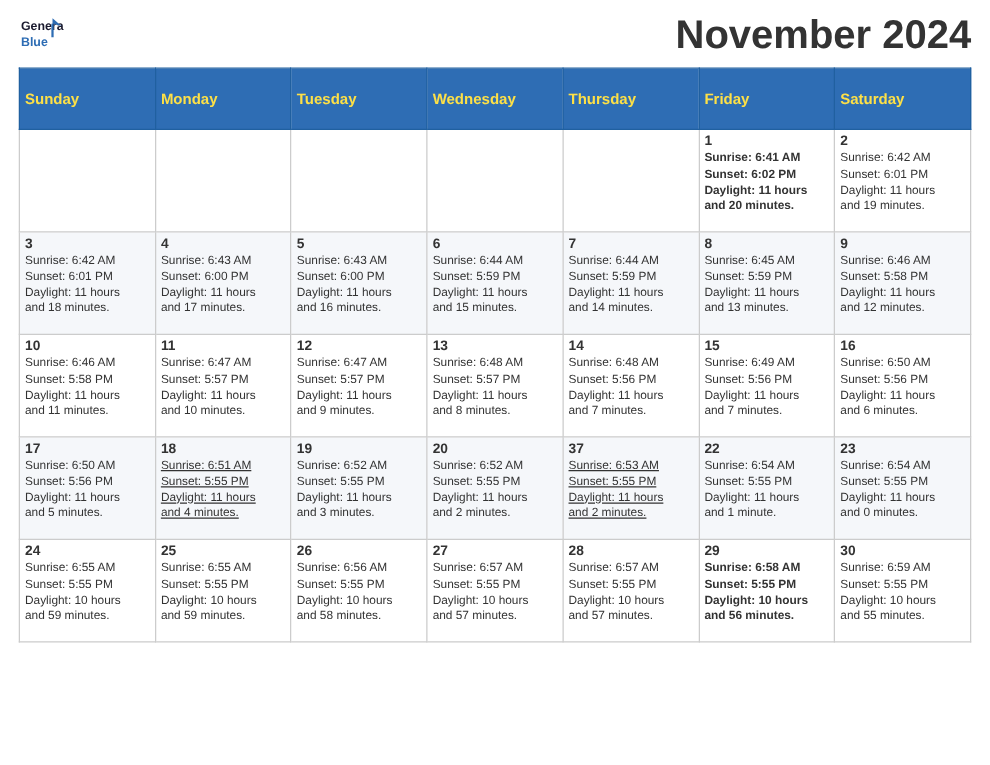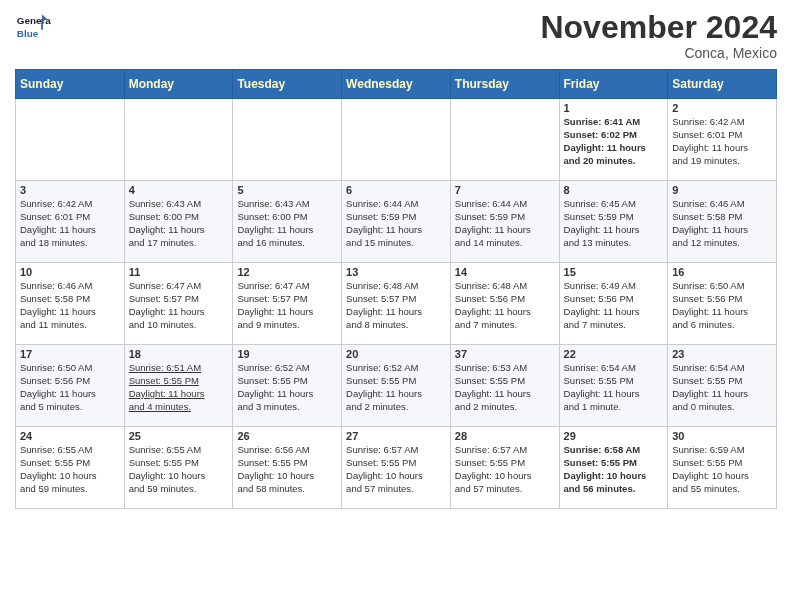--- a/index.html
+++ b/index.html
@@ -45,24 +45,24 @@
       font-size: 14px;
       color: #555;
     }
     .calendar-table {
       width: 100%;
       border-collapse: collapse;
       border: 1px solid #ccc;
     }
     .calendar-table th {
       background-color: #2e6db4;
-      color: #fef9c3;
+      color: #fde047;
       font-size: 12px;
       font-weight: bold;
-      padding: 7px 4px;
+      padding: 17px 4px;
       text-align: left;
       border: 1px solid #2060a0;
     }
     .calendar-table td {
       width: calc(100% / 7);
       vertical-align: top;
       padding: 3px 4px;
       font-size: 10px;
       color: #333;
       border: 1px solid #ccc;
@@ -99,21 +99,20 @@
         <rect x="0" y="0" width="40" height="40" fill="white"></rect>
 
         <text x="2" y="16" font-size="11" font-weight="bold" fill="#1a1a2e" font-family="Arial">General</text>
         <text x="2" y="30" font-size="11" font-weight="bold" fill="#2e6db4" font-family="Arial">Blue</text>
         <polygon points="30,5 38,12 30,10" fill="#2e6db4"></polygon>
         <line x1="30" y1="10" x2="30" y2="22" stroke="#2e6db4" stroke-width="2"></line>
       </svg>
     </div>
     <div class="title-block">
       <div class="month-title">November 2024</div>
-      <div class="location">Conca, Mexico</div>
     </div>
   </div>
 
   <table class="calendar-table">
     <thead>
       <tr>
       <th>Sunday</th>
           <th>Monday</th>
           <th>Tuesday</th>
           <th>Wednesday</th>
@@ -270,21 +269,21 @@
           </td>
           <td>
             <div class="day-number">20</div>
             <div class="day-info" style="white-space: pre-line;">Sunrise: 6:52 AM
 Sunset: 5:55 PM
 Daylight: 11 hours
 and 2 minutes.</div>
           </td>
           <td>
             <div class="day-number">37</div>
-            <div class="day-info" style="white-space: pre-line;">Sunrise: 6:53 AM
+            <div class="day-info" style="white-space: pre-line; text-decoration: underline;">Sunrise: 6:53 AM
 Sunset: 5:55 PM
 Daylight: 11 hours
 and 2 minutes.</div>
           </td>
           <td>
             <div class="day-number">22</div>
             <div class="day-info" style="white-space: pre-line;">Sunrise: 6:54 AM
 Sunset: 5:55 PM
 Daylight: 11 hours
 and 1 minute.</div>

